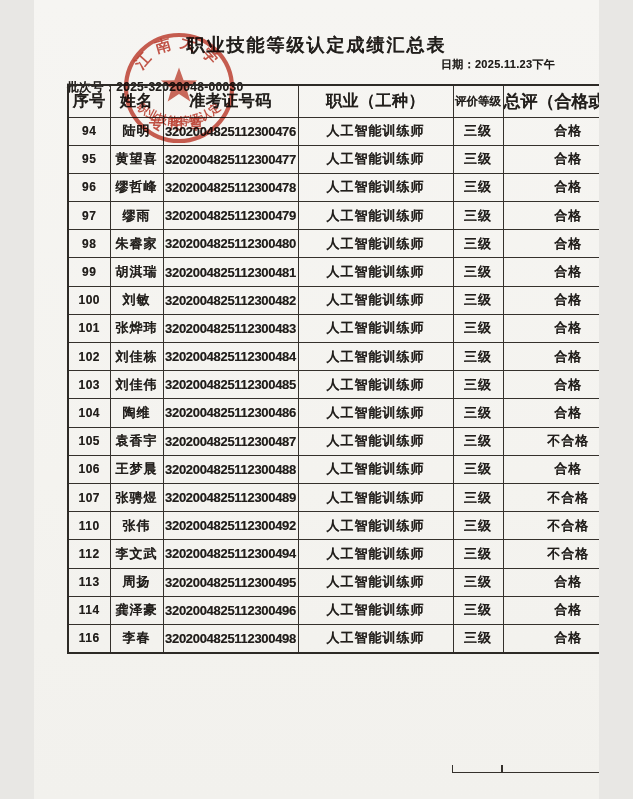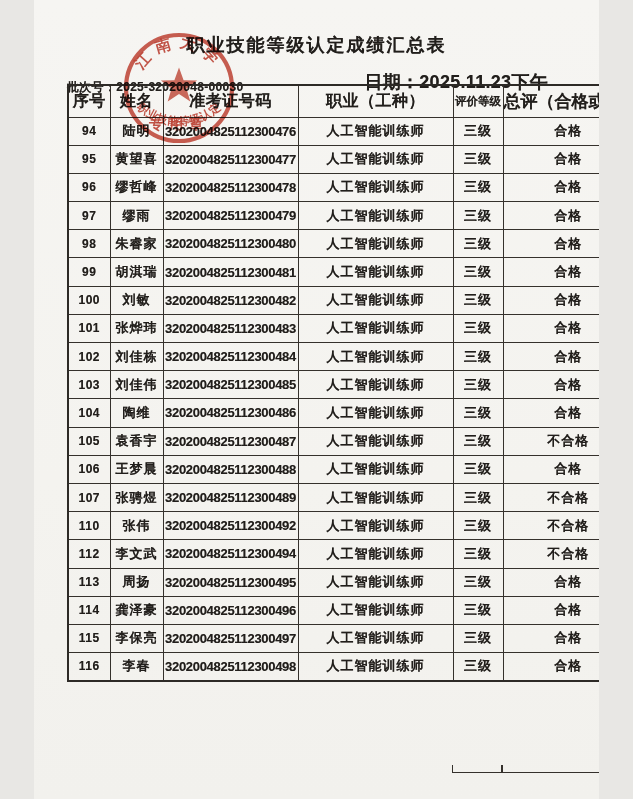--- a/index.html
+++ b/index.html
@@ -13,23 +13,22 @@
     position:absolute; top:33px; left:0; right:0;
     text-align:center; font-size:18px; letter-spacing:2px;
     text-shadow:0 0 .5px rgba(30,28,25,.55);
   }
   .meta-batch {
     position:absolute; left:33px; top:62px; font-size:12px; letter-spacing:.3px;
     text-shadow:0 0 .4px rgba(30,28,25,.5);
     margin-top:17px;
   }
   .meta-date {
-    position:absolute; right:51px; top:57px; font-size:18px; letter-spacing:.3px;
+    position:absolute; right:44px; top:57px; font-size:11px; letter-spacing:.3px;
     text-shadow:0 0 .4px rgba(30,28,25,.5);
-    margin-top:13px;
   }
   table.score {
     position:absolute; left:33px; top:84px; width:566px;
     border-collapse:collapse; table-layout:fixed;
     border:2px solid #2d2a26;
   }
   .score th, .score td {
     border:1.4px solid #35312c; text-align:center; vertical-align:middle;
     padding:0; overflow:hidden; white-space:nowrap;
     text-shadow:0 0 .45px rgba(32,29,26,.55);
@@ -223,28 +222,20 @@
         </tr>
         <tr>
           <td>114</td>
           <td>龚泽豪</td>
           <td>3202004825112300496</td>
           <td>人工智能训练师</td>
           <td>三级</td>
           <td>合格</td>
         </tr>
         <tr>
-          <td>115</td>
-          <td>李保亮</td>
-          <td>3202004825112300497</td>
-          <td>人工智能训练师</td>
-          <td>三级</td>
-          <td>合格</td>
-        </tr>
-        <tr>
           <td>116</td>
           <td>李春</td>
           <td>3202004825112300498</td>
           <td>人工智能训练师</td>
           <td>三级</td>
           <td>合格</td>
         </tr>
       </tbody>
   </table>
 

